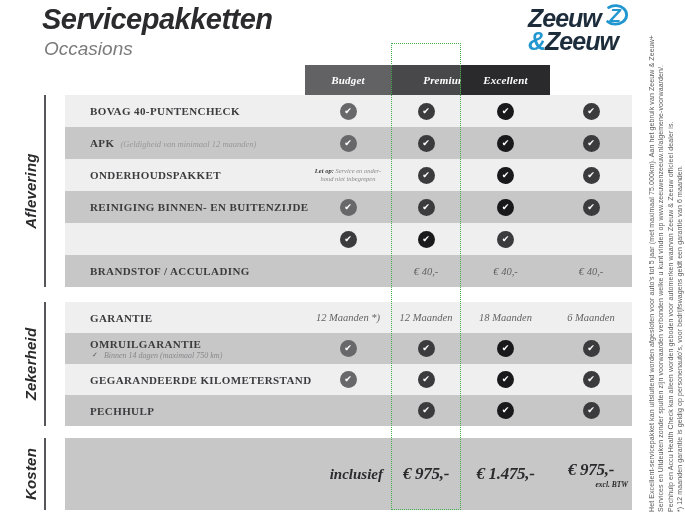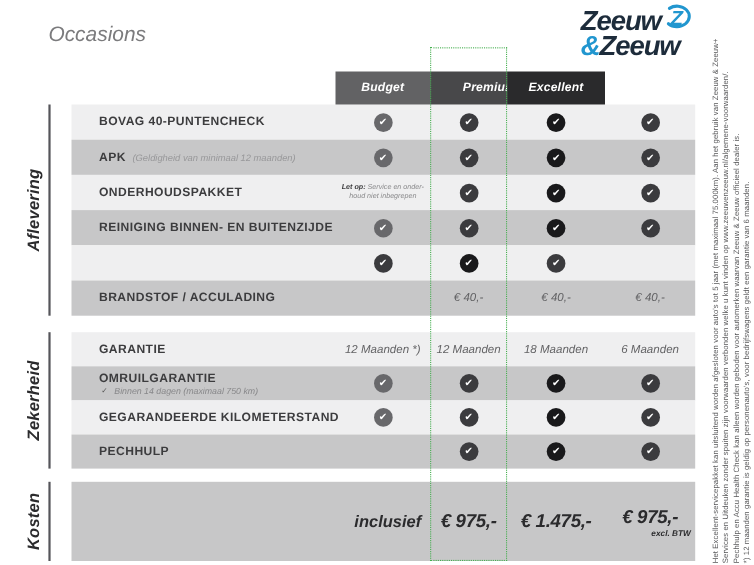--- a/index.html
+++ b/index.html
@@ -8,31 +8,31 @@
     position:relative; width:685px; height:514px; background:#ffffff;
     font-family:"Liberation Sans", sans-serif; overflow:hidden;
   }
 
   
   .title-block { position:absolute; left:42px; top:4px; }
   .title {
     font-size:29px; font-weight:bold; font-style:italic;
     color:#2b2b2d; letter-spacing:-0.5px; line-height:1.1;
   }
-  .subtitle { font-size:19px; font-style:italic; color:#7b7b7d; margin-top:17px; margin-left:2px; }
+  .subtitle { font-size:19px; font-style:italic; color:#7b7b7d; margin-top:2px; margin-left:2px; }
 
   
   .logo { position:absolute; left:528px; top:5px; line-height:1; }
   .logo-row { display:flex; align-items:center; }
   .logo-word { font-size:25px; font-weight:bold; font-style:italic; letter-spacing:-1px; }
   .logo-row2 { margin-top:-3px; }
 
   
   .tbl { position:absolute; left:65px; top:65px; width:567px; }
-  .grid-row { display:grid; grid-template-columns:240px 86px 70px 89px 82px; }
+  .grid-row { display:grid; grid-template-columns:240px 86px 70px 89px 82px;font-family:Liberation Serif, serif; }
   .hdr-row { height:30px; }
   .hdr-cell {
     display:flex; align-items:center; justify-content:center;
     color:#fff; font-size:11px; font-weight:bold; font-style:italic; letter-spacing:0.2px;
   }
   .sec0 .grid-row { height:32px; }
   .sec1 .grid-row { height:31px; }
   .sec1 { margin-top:15px; }
   .row-light { background:#efeff0; }
   .row-dark  { background:#c7c7c8; }
@@ -94,20 +94,21 @@
     font-size:7px; color:#58585a; line-height:1.35; letter-spacing:0.1px;
   }
   .footnote div { white-space:nowrap; }
 </style>
 </head>
 <body>
 
 <div class="page">
 
   <div class="title-block">
+    <div class="title">Servicepakketten</div>
     <div class="subtitle">Occasions</div>
   </div>
 
   <div class="logo">
     <div class="logo-row">
       <span class="logo-word" id="logo-w1" style="color: rgb(29, 44, 59);">Zeeuw</span>
       <span style="margin-left:1px; margin-top:-3px;">
         <svg width="28" height="27" viewBox="0 0 30 29">
           <path id="swoosh-arc" d="M7 6 A 12 10 0 1 1 6 21" fill="none" stroke-width="3" stroke-linecap="round" stroke="#2196cf"></path>
           <text id="swoosh-z" x="8" y="22" font-size="20" font-weight="bold" font-style="italic" fill="#2196cf">Z</text>

